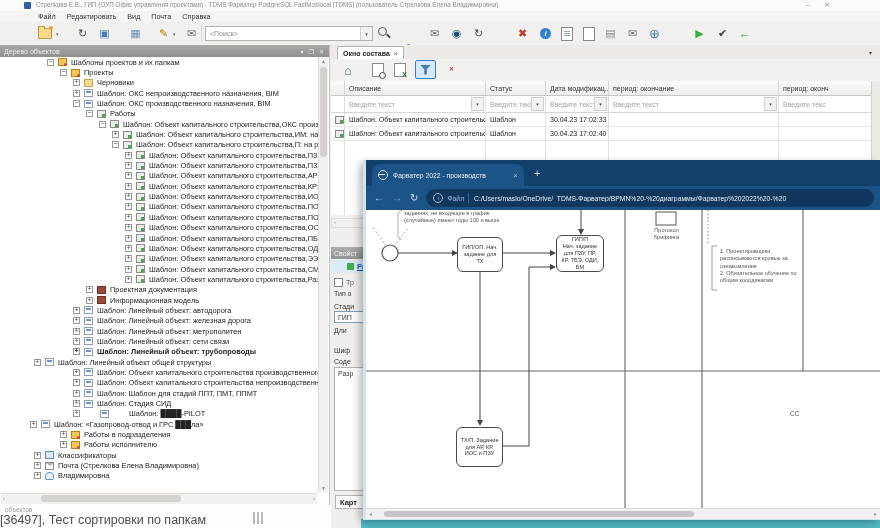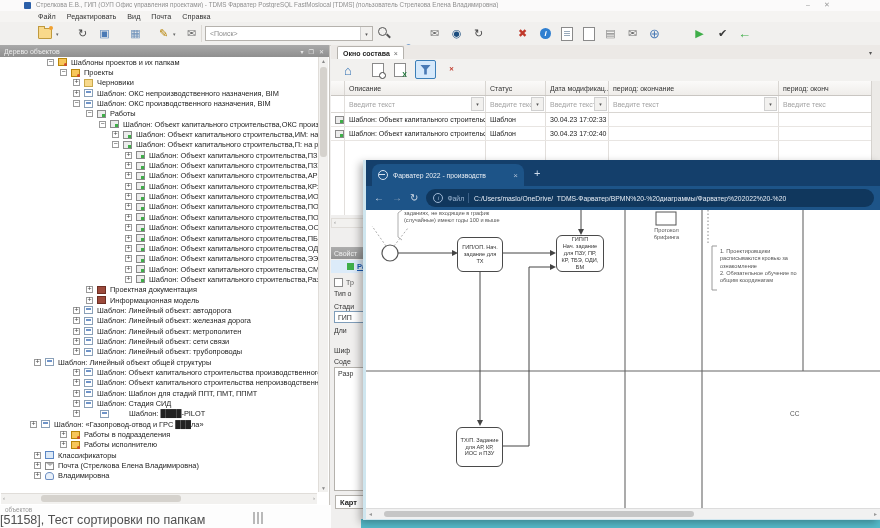--- a/index.html
+++ b/index.html
@@ -378,21 +378,21 @@
         <div class="trow" style="padding-left: 73px;">
           <span class="exp">+</span>
           <span class="tico t"></span>
           <span class="tlabel">Шаблон: Линейный объект: метрополитен</span>
         </div>
         <div class="trow" style="padding-left: 73px;">
           <span class="exp">+</span>
           <span class="tico t"></span>
           <span class="tlabel">Шаблон: Линейный объект: сети связи</span>
         </div>
-        <div class="trow" style="padding-left: 73px;">
+        <div class="trow" style="padding-left: 73px; font-weight: bold;">
           <span class="exp">+</span>
           <span class="tico t"></span>
           <span class="tlabel">Шаблон: Линейный объект: трубопроводы</span>
         </div>
         <div class="trow" style="padding-left: 34px;">
           <span class="exp">+</span>
           <span class="tico t"></span>
           <span class="tlabel">Шаблон: Линейный объект общей структуры</span>
         </div>
         <div class="trow" style="padding-left: 73px;">
@@ -458,21 +458,21 @@
     </div>
     <div class="hscroll">
       <span class="ar" style="left:2px">‹</span>
       <span class="th"></span>
       <span class="ar" style="right:2px">›</span>
     </div>
   </div>
 
   <div class="statusarea">
     <span class="lbl">объектов</span>
-    <span class="note">[51158], Тест сортировки по папкам</span>
+    <span class="note">[36497], Тест сортировки по папкам</span>
     <span class="gripper"></span>
   </div>
 
   <div class="right-panel">
     <div class="rp-tabrow">
       <div class="rp-tab">
         <span class="t">Окно состава</span>
         <span class="x">×</span>
       </div>
       <span class="rp-dd">▾</span>

